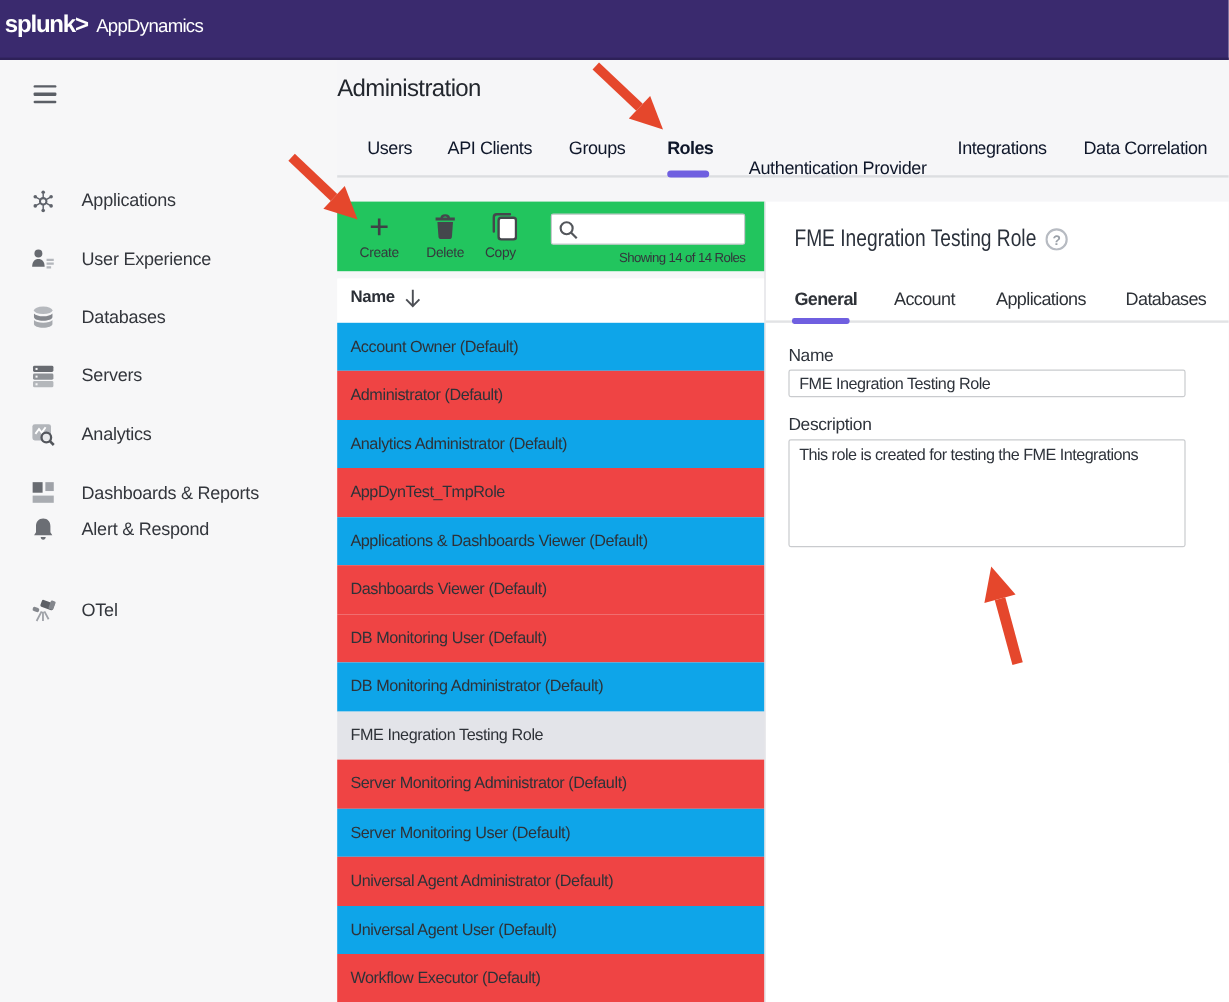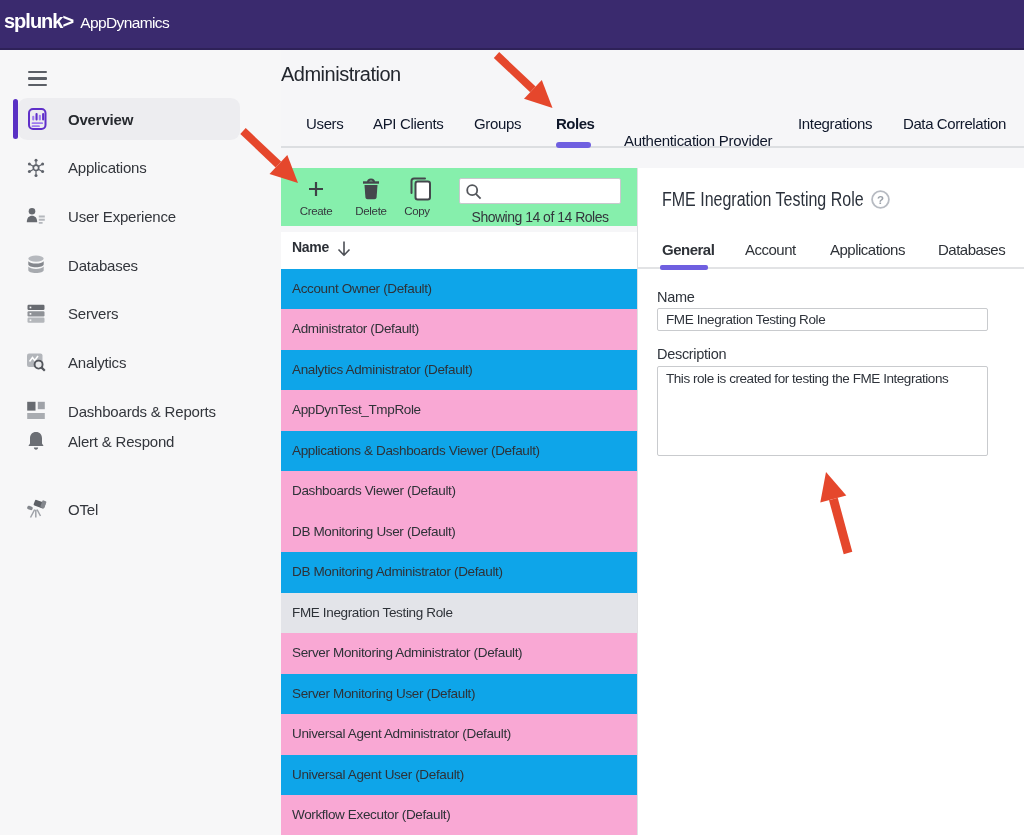--- a/index.html
+++ b/index.html
@@ -23,32 +23,32 @@
   #nav-overview .bar { position:absolute; left:13px; top:1px; width:5px; height:40px; background:#5a31c4; border-radius:3px; }
   #nav-overview .lbl { font-weight:bold; color:#26292e; }
 
   
   #admin-title { position:absolute; left:281px; top:63px; font-size:20px; color:#23272e; letter-spacing:-0.5px; }
   .mtab { position:absolute; top:115px; font-size:15px; letter-spacing:-0.35px; color:#0f172a; }
   #mtab-line { position:absolute; left:281px; top:145.5px; width:743px; height:2.5px; background:#dcdee1; }
   #mtab-active-line { position:absolute; left:556px; top:141.5px; width:35px; height:6px; background:#6f5fe0; border-radius:3px; }
 
   
-  #toolbar { position:absolute; left:281px; top:168px; width:356px; height:58px; background:#86efac; }
+  #toolbar { position:absolute; left:281px; top:168px; width:356px; height:58px; background:#22c55e; }
   .toolbtn { position:absolute; text-align:center; color:#35383d; font-size:11.5px; letter-spacing:-0.3px; }
   #listhead { position:absolute; left:281px; top:232px; width:356px; height:36.5px; background:#fff; }
   #listhead .t { position:absolute; left:11px; top:7px; font-size:14px; letter-spacing:-0.3px; font-weight:bold; color:#2b2f36; }
   #rows { position:absolute; left:281px; top:268.5px; width:356px; }
-  .row { width:356px; height:40.5px; font-size:13.5px; letter-spacing:-0.35px; color:#2e3238; line-height:40.5px; padding-left:11px; background:#f9a8d4; }
+  .row { width:356px; height:40.5px; font-size:13.5px; letter-spacing:-0.35px; color:#2e3238; line-height:40.5px; padding-left:11px; background:#ef4444; }
   .row.g { background:#0ea5e9; }
   .row.sel { background:#e3e4e9; }
 
   
   #search { position:absolute; left:459px; top:178px; width:162px; height:26px; background:#fff; border:1px solid #c7c9cd; border-radius:2px; }
-  #showing { position:absolute; left:459px; top:208.5px; width:162px; text-align:center; font-size:14px; letter-spacing:-0.5px; color:#33363c; }
+  #showing { position:absolute; left:459px; top:208.5px; width:162px; text-align:right; font-size:11px; letter-spacing:-0.5px; color:#33363c; }
 
   
   #detail { position:absolute; left:638px; top:168px; width:386px; height:667px; background:#fff; }
   #vline { position:absolute; left:636.5px; top:168px; width:1.5px; height:667px; background:#dfe0e3; }
   #dtitle { position:absolute; left:662px; top:187.5px; font-size:20px; font-weight:500; color:#2b313b; transform:scaleX(0.8); transform-origin:left; white-space:nowrap; }
   .dtab { position:absolute; top:240.5px; font-size:15px; letter-spacing:-0.5px; color:#2e3238; }
   #dtab-line { position:absolute; left:638px; top:266.5px; width:386px; height:2px; background:#e2e3e5; }
   #dtab-active { position:absolute; left:660px; top:265px; width:48px; height:4.5px; background:#6f5fe0; border-radius:2px; }
   .flabel { position:absolute; left:657px; font-size:14.5px; letter-spacing:-0.3px; color:#2e333b; }
   #fname { position:absolute; left:657px; top:308px; width:331px; height:22.5px; background:#fff; border:1px solid #c9cbce; border-radius:2px; font-size:13.5px; letter-spacing:-0.4px; color:#2e333b; line-height:21px; padding-left:8px; }
@@ -58,33 +58,20 @@
 <body>
   <div id="topbar">
     <div id="logo">splunk&gt;<span class="appd">AppDynamics</span></div>
   </div>
 
   <div id="sidebar">
     <div id="hamburger">
       <div></div>
       <div></div>
       <div></div>
-    </div>
-    <div class="navitem" id="nav-overview" style="top:48px;">
-      <div class="hl"></div>
-      <div class="bar"></div>
-      <svg class="ic" style="left:28px; width:18.5px; height:22px;" viewBox="0 0 18.5 22">
-        <rect x="1" y="1" width="16.5" height="20" rx="4" stroke="#5f2fc9" stroke-width="2" fill="none"></rect>
-        <rect x="4.2" y="7.8" width="2.1" height="4.7" rx="1" fill="#9f7bf0"></rect>
-        <rect x="7.5" y="5" width="2.1" height="7.5" rx="1" fill="#5f2fc9"></rect>
-        <rect x="10.8" y="6.7" width="2.1" height="5.8" rx="1" fill="#9f7bf0"></rect>
-        <rect x="14.1" y="5" width="2.1" height="7.5" rx="1" fill="#5f2fc9"></rect>
-        <path d="M4.5 15.2 H14.2 M4.5 18.2 H11" stroke="#9f7bf0" stroke-width="1.8" stroke-linecap="round"></path>
-      </svg>
-      <div class="lbl">Overview</div>
     </div>
     <div class="navitem" style="top:96px;">
       <svg class="ic" viewBox="0 0 22 22" id="ic-app">
       <g stroke="#5f636b" stroke-width="1.2" fill="none">
         <circle cx="11" cy="11.8" r="2.7" stroke-width="1.7"></circle>
         <path d="M11 9 L11 5.2 M13.4 10.4 L17.2 8.2 M13.4 13.2 L17.2 15.4 M11 14.6 L11 18.4 M8.6 13.2 L4.8 15.4 M8.6 10.4 L4.8 8.2"></path>
       </g>
       <g fill="#5f636b">
         <circle cx="11" cy="4.2" r="1.5"></circle>
         <circle cx="17.6" cy="8" r="1.5"></circle>

